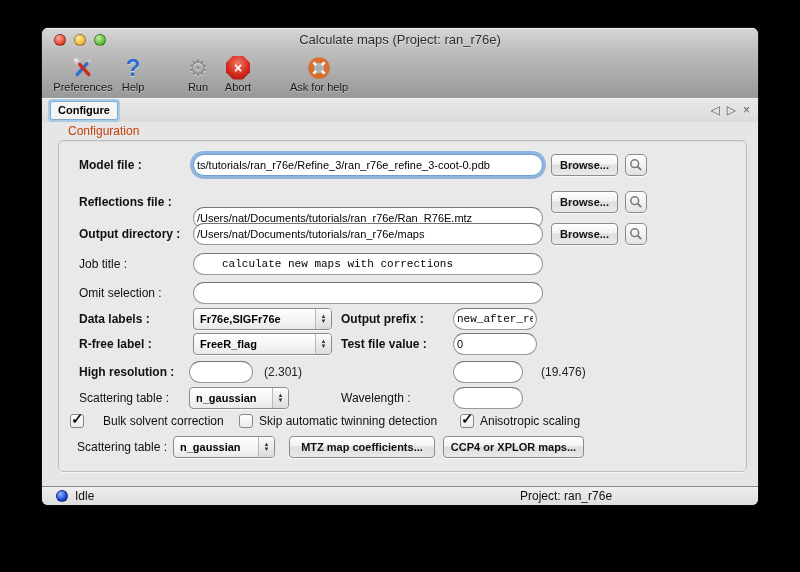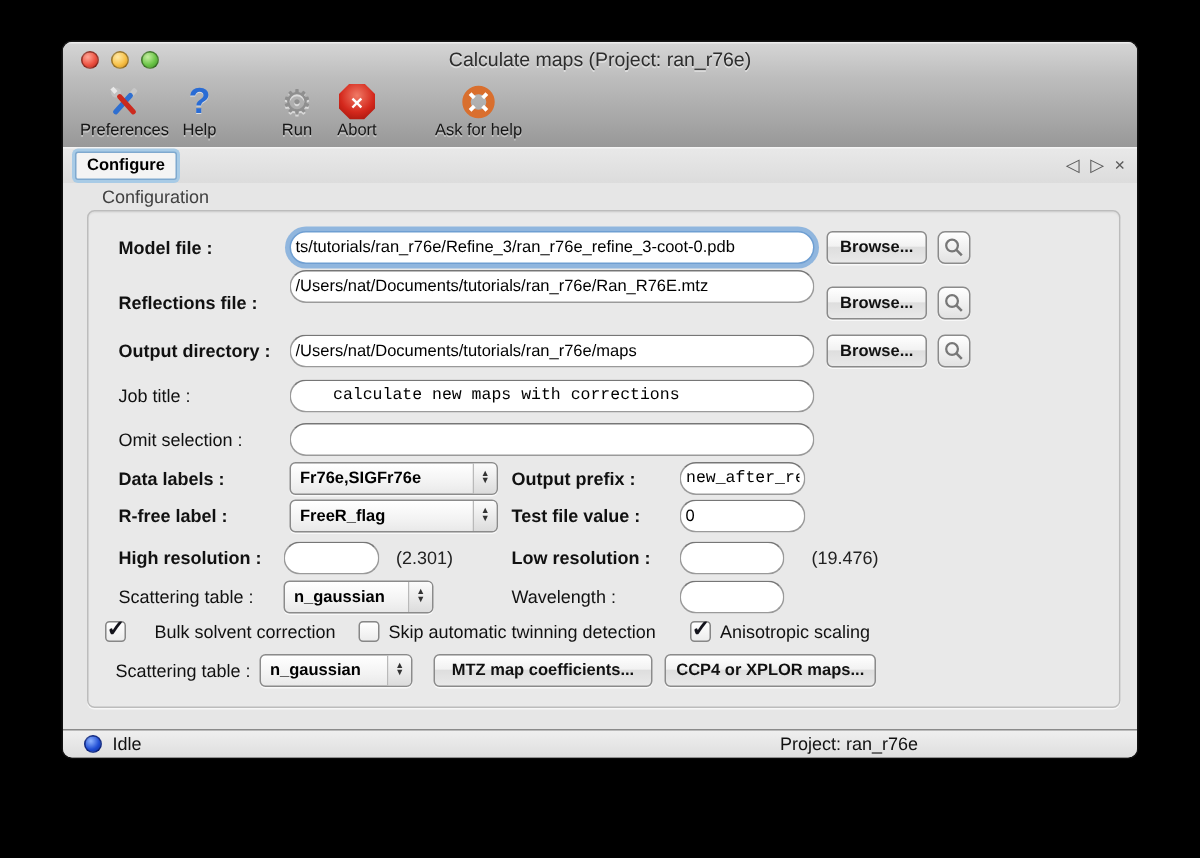--- a/index.html
+++ b/index.html
@@ -56,21 +56,21 @@
   }
   .tab-active{
     position:absolute;left:8px;top:3px;height:17px;line-height:17px;padding:0 7px;
     background:#f4f4f4;border:1px solid #7fa9cf;border-radius:2px;
     box-shadow:0 0 0 2px #a8cbe6;font-size:11px;font-weight:bold;color:#000;
   }
   .tabnav{position:absolute;right:8px;top:4px;display:flex;gap:7px;font-size:12px;color:#5a5a5a;line-height:16px;}
   .tabnav span{cursor:default;}
   
   .content{position:absolute;left:0;top:94px;right:0;bottom:18px;background:#e6e6e6;}
-  .group-title{position:absolute;left:26px;top:2px;font-size:12px;color:#404040;}
+  .group-title{position:absolute;left:26px;top:2px;font-size:12px;color:#c2410c;}
   .groupbox{
     position:absolute;left:16px;top:18px;width:687px;height:330px;
     border:1px solid #bcbcbc;border-radius:5px;background:#e9e9e9;
     box-shadow:0 1px 0 #f7f7f7, inset 0 1px 1px rgba(0,0,0,.05);
   }
   .lbl{position:absolute;font-size:12px;color:#111;line-height:22px;white-space:nowrap;}
   .b{font-weight:bold;}
   .hint{position:absolute;font-size:12px;color:#222;line-height:22px;}
   .tf{
     position:absolute;height:22px;box-sizing:border-box;background:#fff;
@@ -216,21 +216,21 @@
       <input class="tf focused" style="left: 134px; top: 13px; width: 350px;" value="ts/tutorials/ran_r76e/Refine_3/ran_r76e_refine_3-coot-0.pdb">
       <div class="btn" style="left:492px;top:13px;width:67px;">Browse...</div>
       <div class="iconbtn" style="left:566px;top:13px;">
         <svg width="14" height="14" viewBox="0 0 14 14">
           <circle cx="5.7" cy="5.7" r="3.9" fill="none" stroke="#777" stroke-width="1.5"></circle>
           <line x1="8.6" y1="8.6" x2="12.2" y2="12.2" stroke="#777" stroke-width="1.7"></line>
         </svg>
       </div>
 
       <span class="lbl b" style="left:20px;top:50px;">Reflections file :</span>
-      <input class="tf" style="left: 134px; top: 39px; width: 350px;" value="/Users/nat/Documents/tutorials/ran_r76e/Ran_R76E.mtz">
+      <input class="tf" style="left: 134px; top: 66px; width: 350px;" value="/Users/nat/Documents/tutorials/ran_r76e/Ran_R76E.mtz">
       <div class="btn" style="left:492px;top:50px;width:67px;">Browse...</div>
       <div class="iconbtn" style="left:566px;top:50px;">
         <svg width="14" height="14" viewBox="0 0 14 14">
           <circle cx="5.7" cy="5.7" r="3.9" fill="none" stroke="#777" stroke-width="1.5"></circle>
           <line x1="8.6" y1="8.6" x2="12.2" y2="12.2" stroke="#777" stroke-width="1.7"></line>
         </svg>
       </div>
 
       <span class="lbl b" style="left:20px;top:82px;">Output directory :</span>
       <input class="tf" style="left: 134px; top: 82px; width: 350px;" value="/Users/nat/Documents/tutorials/ran_r76e/maps">
@@ -266,21 +266,20 @@
           <span>▲</span>
             <span>▼</span>
         </span>
       </div>
       <span class="lbl b" style="left:282px;top:192px;">Test file value :</span>
       <input class="tf" style="left: 394px; top: 192px; width: 84px;" value="0">
 
       <span class="lbl b" style="left:20px;top:220px;">High resolution :</span>
       <input class="tf" style="left: 130px; top: 220px; width: 64px;" value="">
       <span class="hint" style="left:205px;top:220px;">(2.301)</span>
-      <span class="lbl b" style="left:282px;top:220px;">Low resolution :</span>
       <input class="tf" style="left: 394px; top: 220px; width: 70px;" value="">
       <span class="hint" style="left:482px;top:220px;">(19.476)</span>
 
       <span class="lbl" style="left:20px;top:246px;">Scattering table :</span>
       <div class="popup" style="left:130px;top:246px;width:100px;">
         <span>n_gaussian</span>
         <span class="arrows">
           <span>▲</span>
             <span>▼</span>
         </span>

